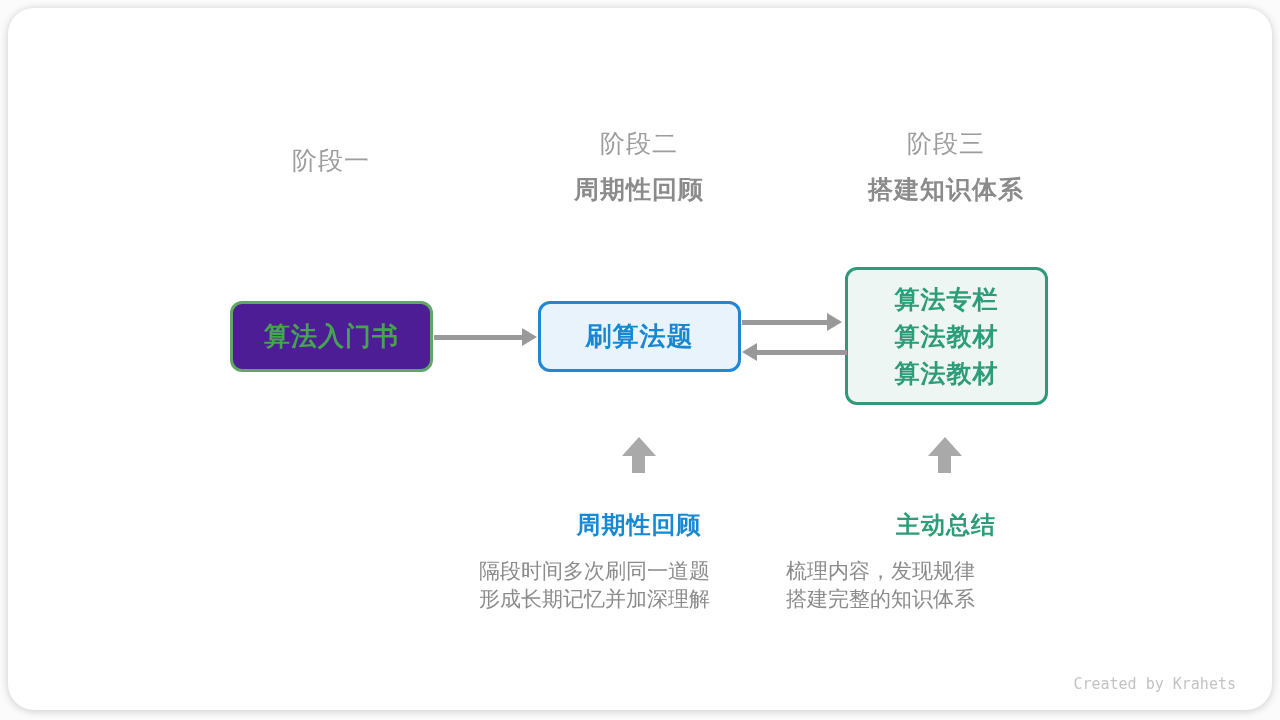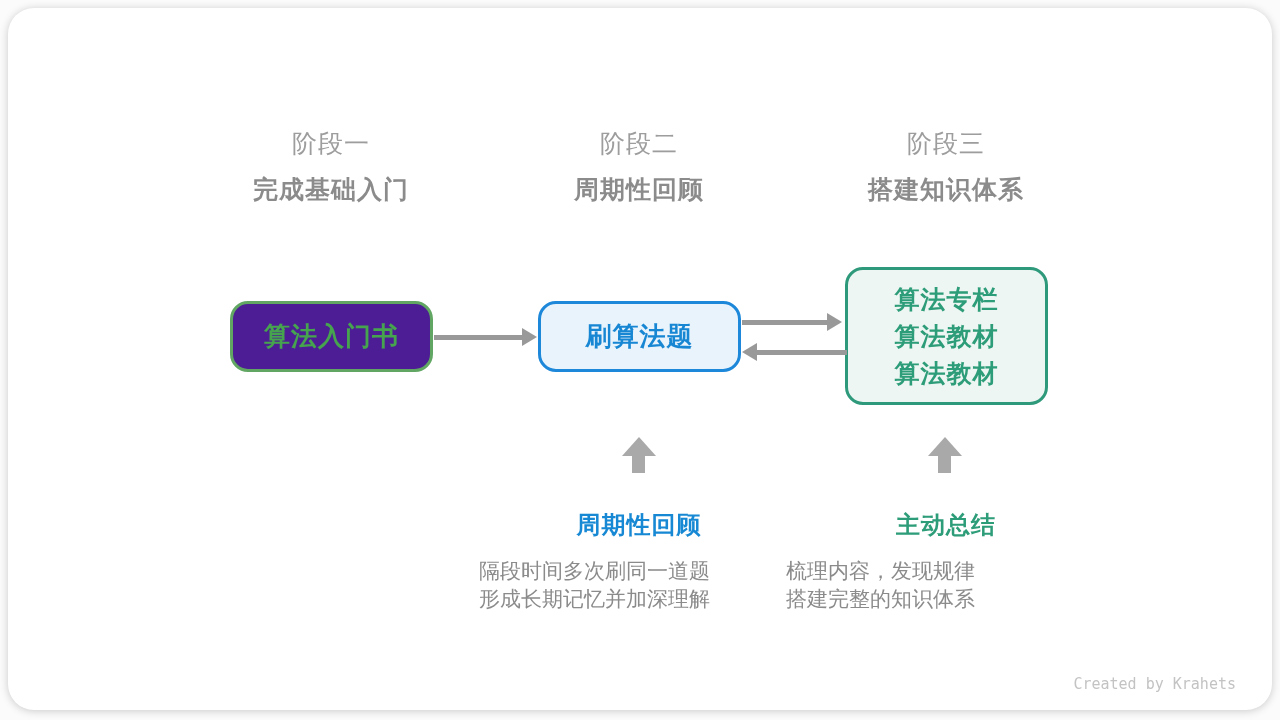--- a/index.html
+++ b/index.html
@@ -23,28 +23,28 @@
   }
   .stage-header .stage-label {
     font-size: 25px; color: #9d9d9d; line-height: 28px;
     letter-spacing: 1px;
   }
   .stage-header .stage-title {
     margin-top: 17px;
     font-size: 25px; font-weight: bold; color: #8b8b8b; line-height: 30px;
     letter-spacing: 1px;
   }
-  .hdr1 { left: 221px; }
+  .hdr1 { left: 221px; margin-top: 17px; }
   .hdr2 { left: 529px; }
   .hdr3 { left: 836px; }
 
   .node {
     position: absolute;
     display: flex; flex-direction: column; justify-content: center; align-items: center;
-    border-radius: 18px;
+    border-radius: 12px;
     font-weight: bold; font-size: 26px;
     letter-spacing: 1px;
   }
   .node-green {
     left: 230px; top: 301px; width: 203px; height: 71px;
     background: #4c1d95; border: 3px solid #61a763; color: #46a44f;
   }
   .node-blue {
     left: 538px; top: 301px; width: 203px; height: 71px;
     background: #e9f3fc; border: 3px solid #1d87da; color: #1787d3;
@@ -91,21 +91,20 @@
   }
 </style>
 </head>
 <body>
 
 <div class="canvas">
   <div class="card"></div>
 
   <div class="stage-header hdr1">
     <div class="stage-label">阶段一</div>
-    <div class="stage-title">完成基础入门</div>
   </div>
   <div class="stage-header hdr2">
     <div class="stage-label">阶段二</div>
     <div class="stage-title">周期性回顾</div>
   </div>
   <div class="stage-header hdr3">
     <div class="stage-label">阶段三</div>
     <div class="stage-title">搭建知识体系</div>
   </div>
 

